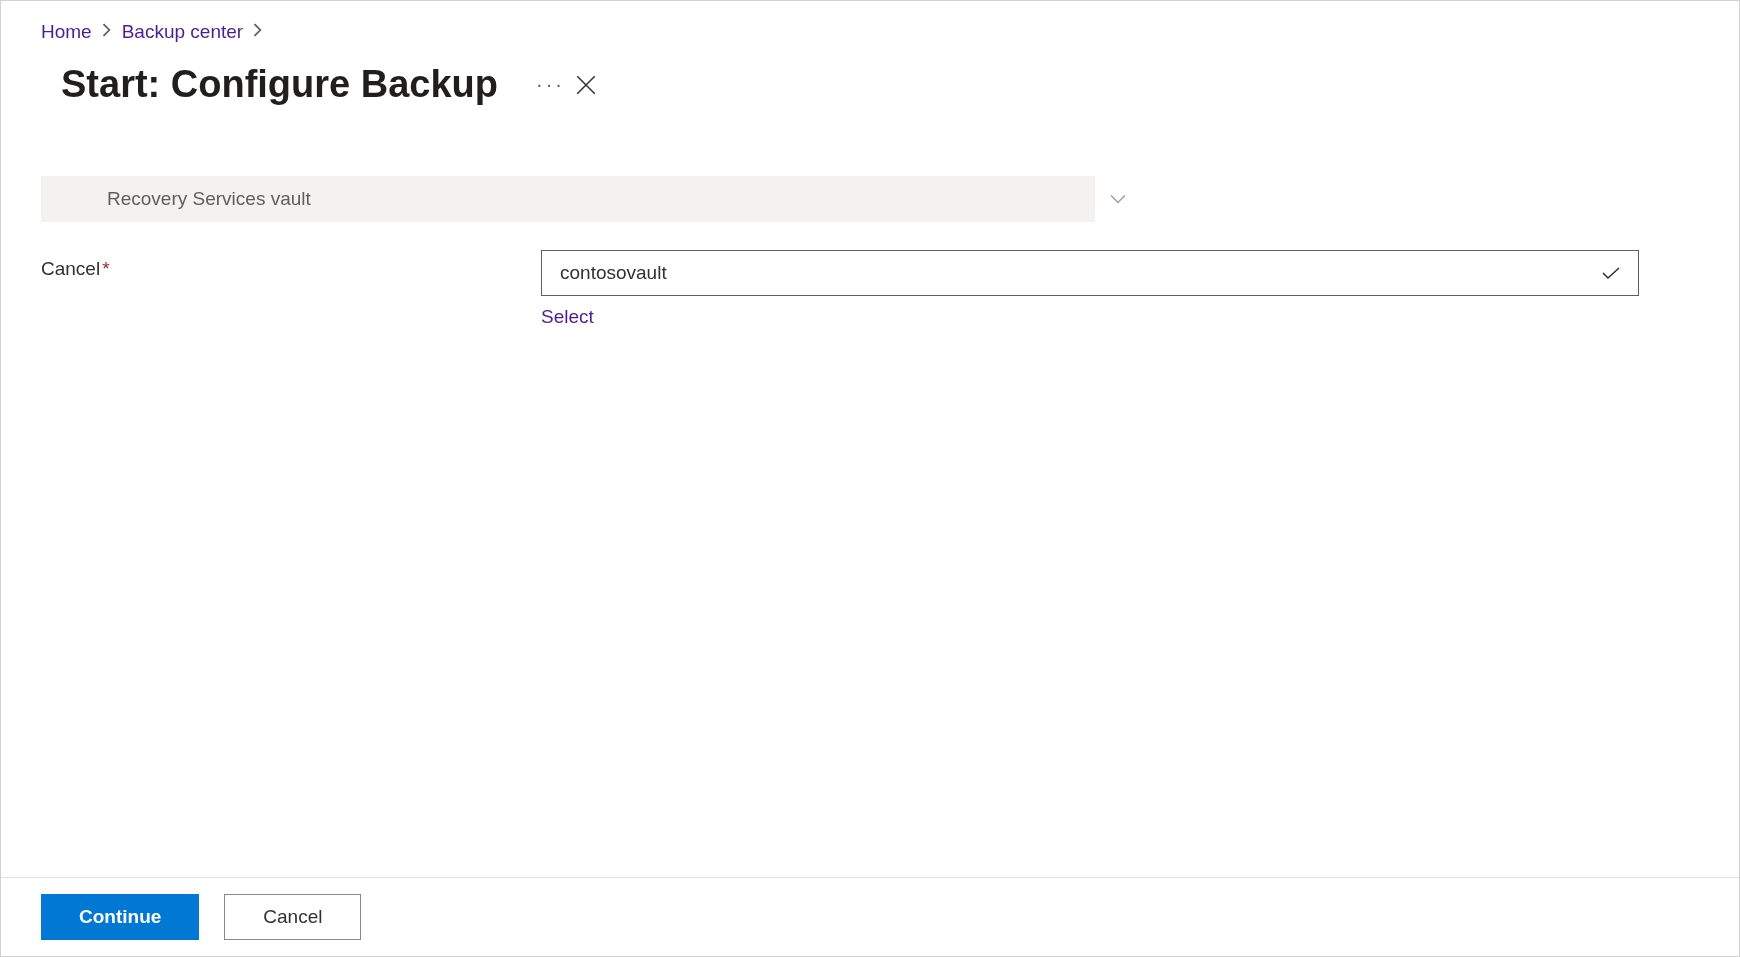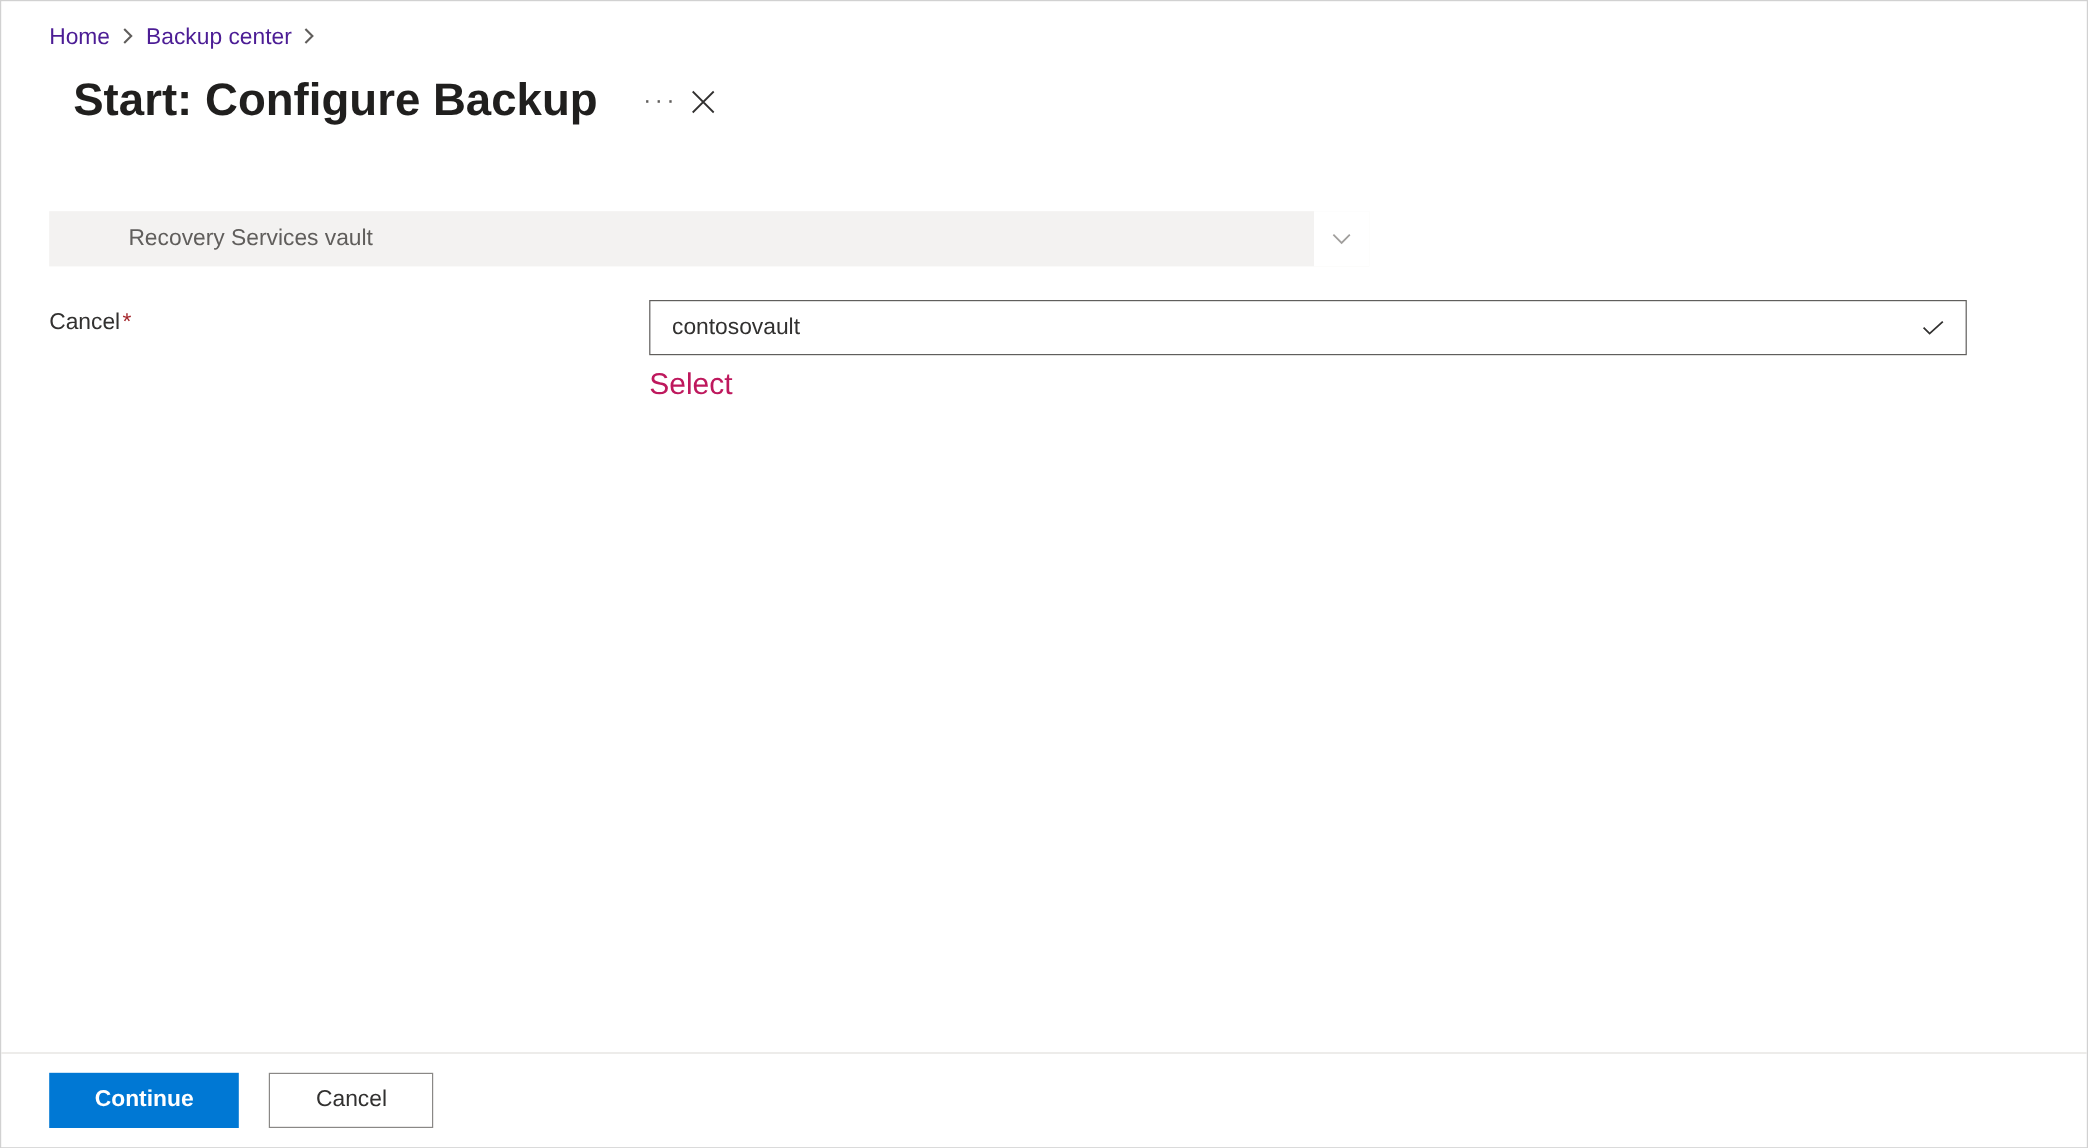--- a/index.html
+++ b/index.html
@@ -142,22 +142,22 @@
       margin-right: -18px;
       display: flex;
       align-items: center;
       justify-content: center;
       color: #a19f9d;
     }
     .check-icon svg {
       stroke: #323130;
     }
     .below-link {
-      color: #be185d;
-      font-size: 25px;
+      color: #4c1d95;
+      font-size: 19px;
       margin-top: 10px;
       display: inline-block;
       cursor: pointer;
     }
     .footer-bar {
       position: absolute;
       bottom: 16px;
       left: 0;
       right: 0;
       border-top: 1px solid #e1dfdd;

